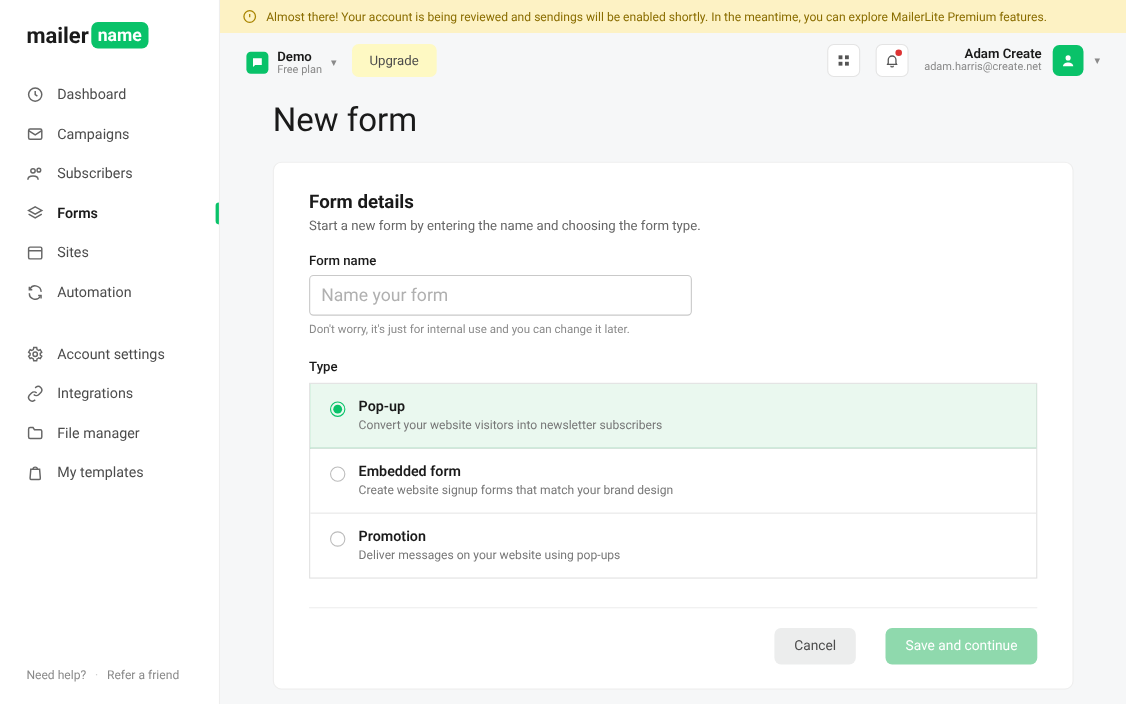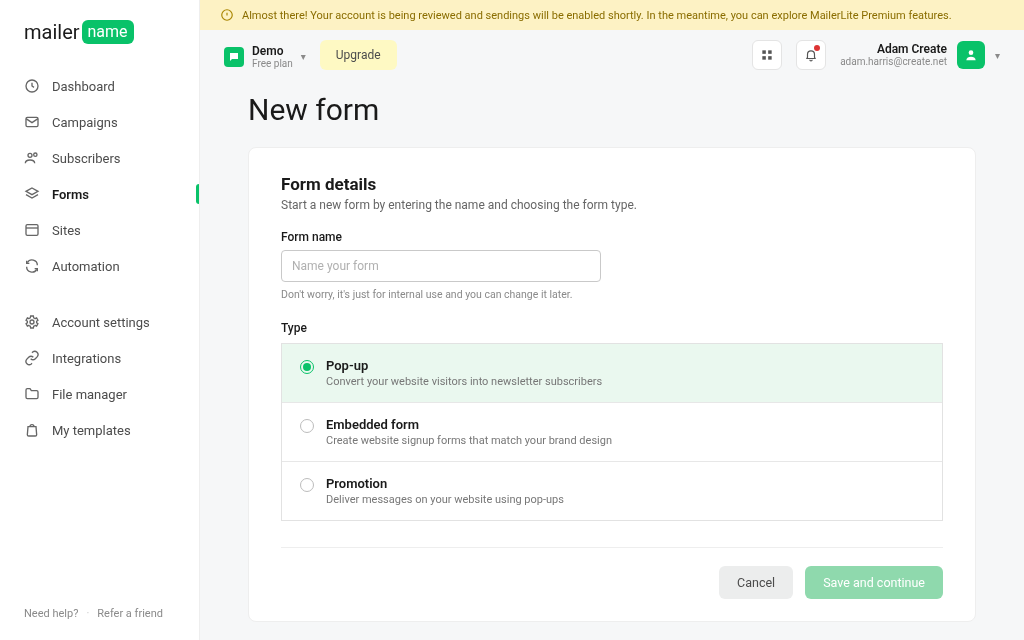--- a/index.html
+++ b/index.html
@@ -1,19 +1,19 @@
 <!DOCTYPE html>
 <html><head>
 <meta charset="utf-8">
 <style>
 *{box-sizing:border-box;margin:0;padding:0;font-family:-apple-system,BlinkMacSystemFont,"Segoe UI",Roboto,Arial,sans-serif}
 body{background:#fff;color:#1a1a1a;font-size:14px}
 .app{display:flex;width:1024px;height:640px;overflow:hidden}
 .sidebar{width:200px;border-right:1px solid #eee;display:flex;flex-direction:column;padding:20px 0}
-.logo{display:flex;align-items:center;padding:0 24px 24px;font-weight:400;font-size:20px;color:#1a1a1a}
+.logo{display:flex;align-items:center;padding:0 24px 24px;font-weight:700;font-size:20px;color:#1a1a1a}
 .logo .box{background:#09c269;color:#fff;border-radius:6px;padding:2px 6px;margin-left:2px;font-size:16px;line-height:1.2}
 .nav{display:flex;flex-direction:column;flex:1}
 .nav-item{display:flex;align-items:center;gap:12px;padding:10px 24px;color:#4c4c4c;font-size:13px;cursor:pointer;position:relative}
 .nav-item.active{font-weight:600;color:#1a1a1a}
 .nav-item.active::after{content:"";position:absolute;right:0;top:8px;bottom:8px;width:3px;background:#09c269;border-radius:3px 0 0 3px}
 .nav-icon{width:16px;height:16px;flex-shrink:0;color:#666}
 .nav-spacer{height:20px}
 .footer-links{padding:0 24px;font-size:11px;color:#8a8a8a;display:flex;gap:8px;align-items:center}
 .footer-links .dot{color:#ccc}
 .main{flex:1;background:#f6f7f8;display:flex;flex-direction:column;overflow:auto}
@@ -33,34 +33,34 @@
 .user-txt{text-align:right;line-height:1.2}
 .user-name{font-size:12px;font-weight:600}
 .user-email{font-size:10px;color:#8a8a8a}
 .avatar{width:28px;height:28px;background:#09c269;border-radius:6px;display:flex;align-items:center;justify-content:center;color:#fff}
 .content{padding:12px 48px 32px}
 h1.page-title{font-size:30px;font-weight:400;margin-bottom:20px}
 .card{background:#fff;border-radius:8px;padding:26px 32px 22px;border:1px solid #eee}
 .section-title{font-size:17px;font-weight:700;margin-bottom:4px}
 .section-sub{font-size:12px;color:#666;margin-bottom:18px}
 .field-label{font-size:12px;font-weight:500;margin-bottom:6px;display:block}
-.text-input{width:320px;max-width:100%;border:1px solid #c9c9c9;border-radius:4px;padding:8px 10px;font-size:12px;color:#333}
+.text-input{width:348px;max-width:100%;border:1px solid #c9c9c9;border-radius:4px;padding:8px 10px;font-size:16px;color:#333}
 .text-input::placeholder{color:#b0b0b0}
 .hint{font-size:10.5px;color:#8a8a8a;margin-top:6px}
 .type-label{font-size:12px;font-weight:500;margin:20px 0 8px}
 .options{border:1px solid #e2e2e2;border-radius:0;overflow:hidden}
 .option{display:flex;align-items:flex-start;gap:12px;padding:14px 18px;border-top:1px solid #e7e7e7;cursor:pointer}
 .option:first-child{border-top:none}
 .option.selected{background:#eaf8ef;border:1px solid #71d39b;margin:-1px}
 .radio{width:14px;height:14px;border:1.5px solid #bcbcbc;border-radius:50%;margin-top:2px;flex-shrink:0;position:relative}
 .option.selected .radio{border-color:#09c269}
 .option.selected .radio::after{content:"";position:absolute;inset:2px;background:#09c269;border-radius:50%}
 .opt-title{font-size:13px;font-weight:600;margin-bottom:2px}
 .opt-desc{font-size:11px;color:#777}
-.actions{display:flex;justify-content:flex-end;gap:12px;margin-top:26px;padding-top:18px;border-top:1px solid #eee}
+.actions{display:flex;justify-content:flex-end;gap:27px;margin-top:26px;padding-top:18px;border-top:1px solid #eee}
 .btn{border:none;border-radius:6px;padding:9px 18px;font-size:12.5px;cursor:pointer}
 .btn.cancel{background:#eceded;color:#4c4c4c}
 .btn.primary{background:#8fd9ad;color:#fff}
 svg{display:block}
 </style>
 </head>
 <body>
 
 <div class="app">
   <aside class="sidebar">

